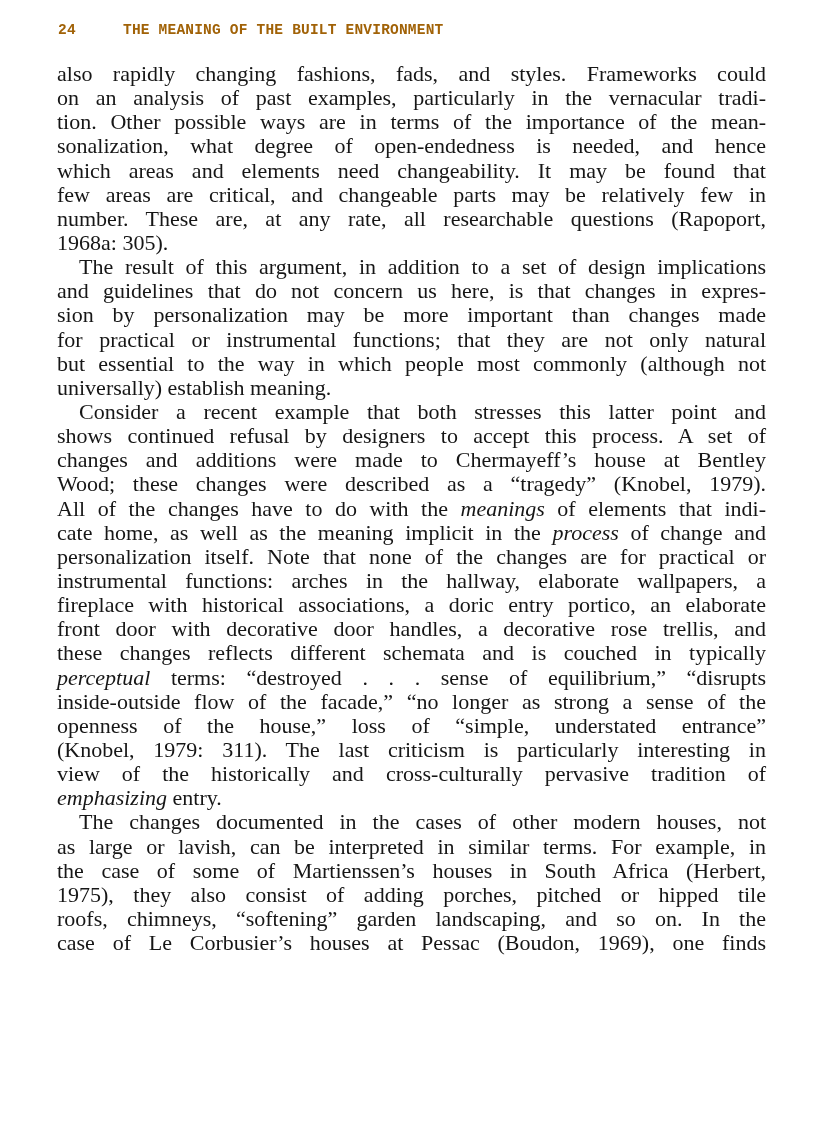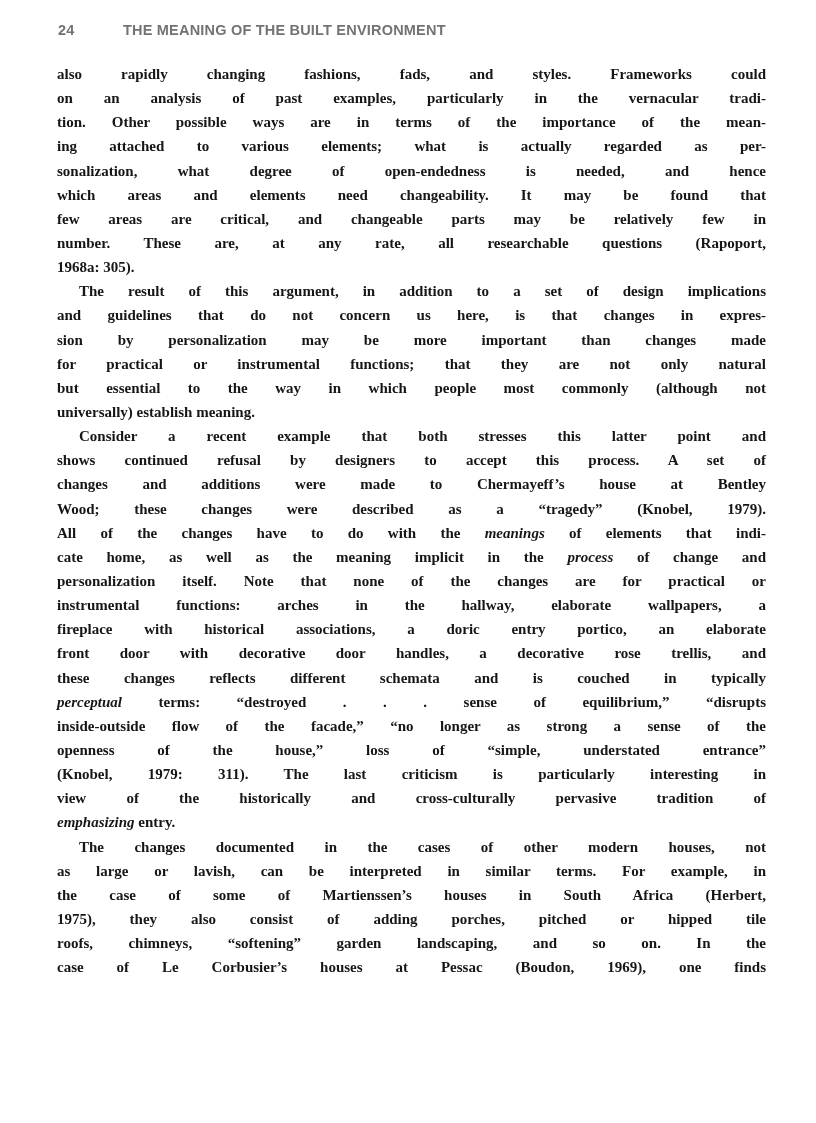--- a/index.html
+++ b/index.html
@@ -11,40 +11,39 @@
     width: 816px;
     height: 1123px;
     position: relative;
     overflow: hidden;
     color: #1a1a1a;
   }
   .running-head {
     position: absolute;
     top: 22px;
     left: 58px;
-    font-family: Liberation Sans, sans-serif;
+    font-family: Liberation Mono, monospace;
     font-weight: bold;
     font-size: 14.5px;
     letter-spacing: 0.2px;
-    color: #737373;
+    color: #a16207;
     white-space: nowrap;
   }
   .running-head .folio {
     display: inline-block;
     width: 65px;
   }
   .body-text {
     position: absolute;
     top: 62px;
     left: 57px;
     width: 709px;
     font-family: "Liberation Serif", "DejaVu Serif", serif;
-    font-size: 15px;
+    font-size: 22px;
     color: #161616;
-    font-weight: bold;
   }
   .line {
     display: block;
     height: 24.15px;
     line-height: 24.15px;
     white-space: nowrap;
     text-align: justify;
     text-align-last: justify;
     overflow: visible;
   }
@@ -64,21 +63,20 @@
 
 <div class="running-head">
   <span class="folio">24</span><span>THE MEANING OF THE BUILT ENVIRONMENT</span>
 </div>
 
 <div class="body-text" id="body-text">
     <div>
       <span class="line"><span>also rapidly changing fashions, fads, and styles. Frameworks could</span></span>
       <span class="line"><span>on an analysis of past examples, particularly in the vernacular tradi-</span></span>
       <span class="line"><span>tion. Other possible ways are in terms of the importance of the mean-</span></span>
-      <span class="line"><span>ing attached to various elements; what is actually regarded as per-</span></span>
       <span class="line"><span>sonalization, what degree of open-endedness is needed, and hence</span></span>
       <span class="line"><span>which areas and elements need changeability. It may be found that</span></span>
       <span class="line"><span>few areas are critical, and changeable parts may be relatively few in</span></span>
       <span class="line"><span>number. These are, at any rate, all researchable questions (Rapoport,</span></span>
       <span class="line last"><span>1968a: 305).</span></span>
     </div>
     <div>
       <span class="line indent"><span>The result of this argument, in addition to a set of design implications</span></span>
       <span class="line"><span>and guidelines that do not concern us here, is that changes in expres-</span></span>
       <span class="line"><span>sion by personalization may be more important than changes made</span></span>

